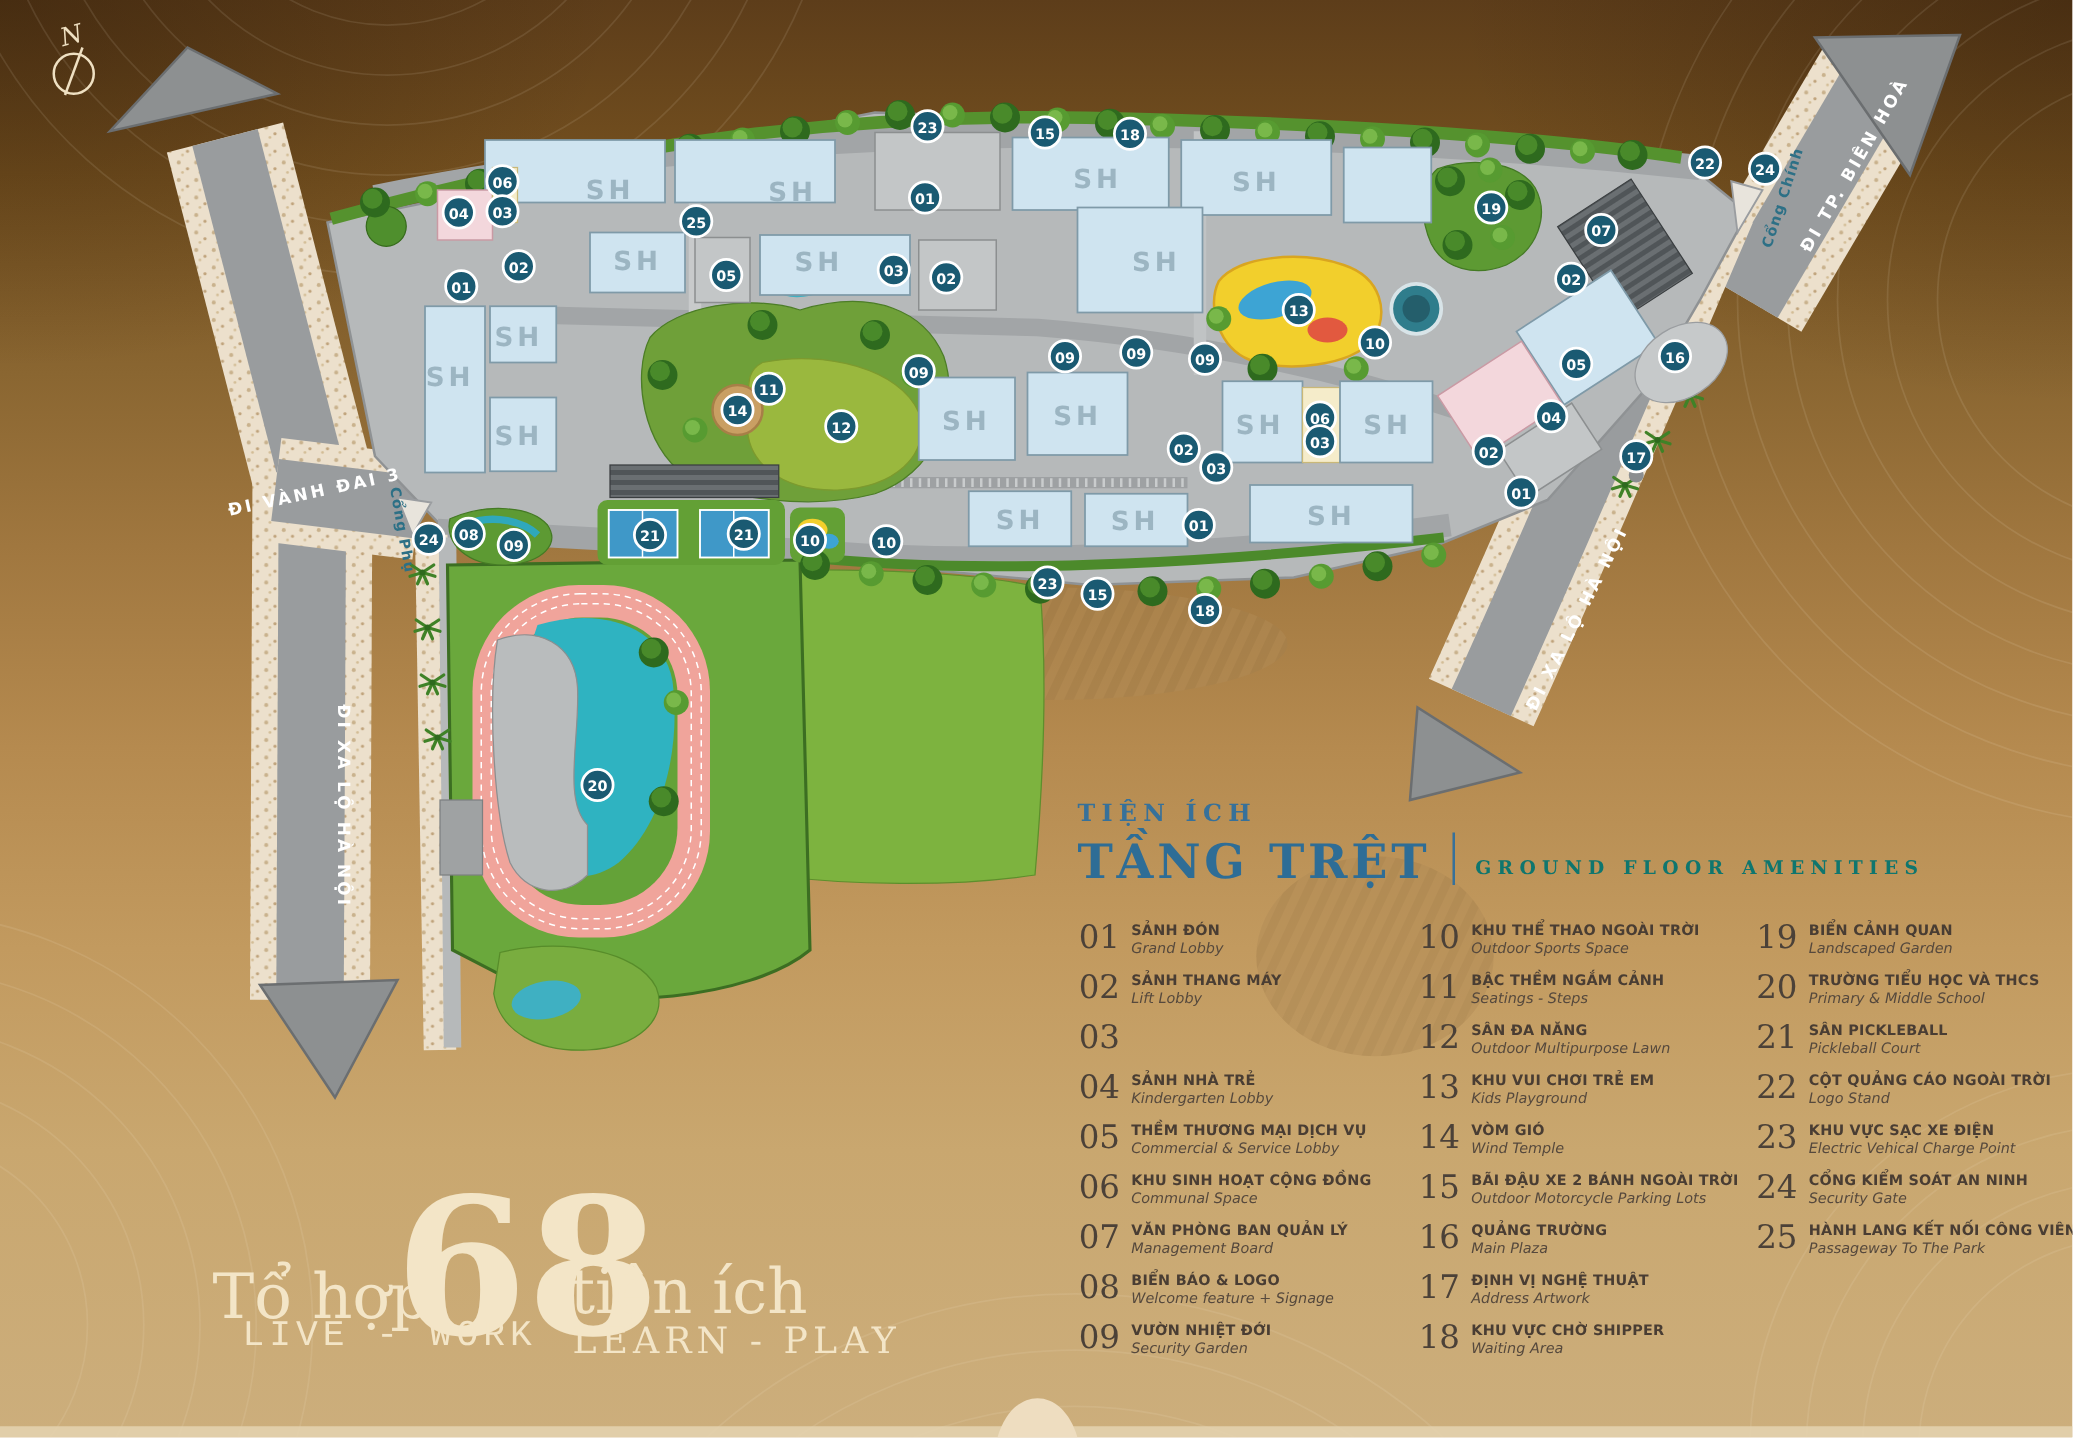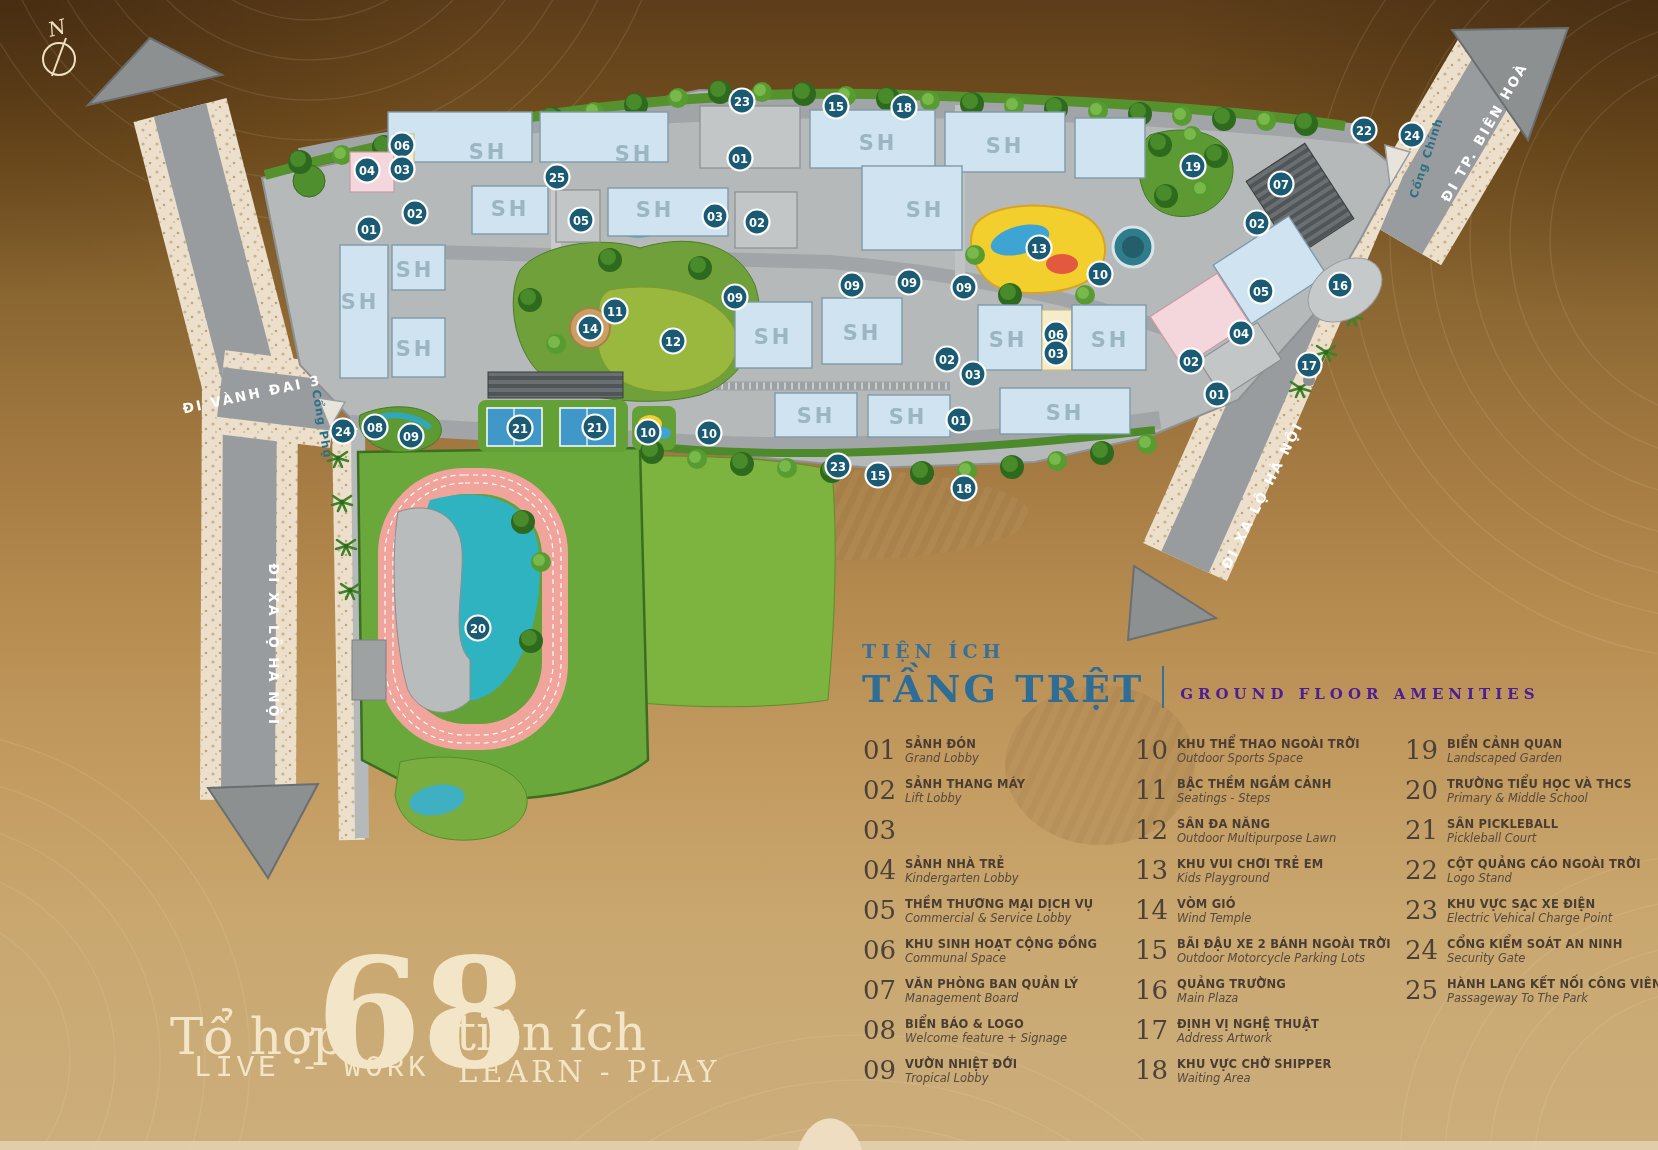--- a/index.html
+++ b/index.html
@@ -36,21 +36,21 @@
 
   
   .legend-header{position:absolute;left:862px;top:640px;z-index:5;}
   .legend-kicker{font-family:"DejaVu Serif",serif;font-size:19px;letter-spacing:5px;
                  color:#37719a;font-weight:bold;}
   .legend-title-row{display:flex;align-items:flex-end;margin-top:4px;}
   .legend-title{font-family:"DejaVu Serif",serif;font-size:38px;font-weight:bold;
                 letter-spacing:3px;color:#2e6d96;line-height:1;text-align:right;}
   .legend-bar{width:2px;height:42px;background:#37719a;margin:0 16px 0 18px;}
   .legend-sub{font-family:"DejaVu Serif",serif;font-size:15px;letter-spacing:5px;
-              color:#4c1d95;font-weight:bold;padding-bottom:5px;white-space:nowrap;}
+              color:#0f766e;font-weight:bold;padding-bottom:5px;white-space:nowrap;}
 
   .legend-col{position:absolute;z-index:5;width:270px;}
   #legend-col-1{left:846px;top:736px;}
   #legend-col-2{left:1118px;top:736px;}
   #legend-col-3{left:1388px;top:736px;}
   .amen-item{display:flex;align-items:flex-start;height:40px;}
   .amen-num{width:50px;text-align:right;padding-right:9px;flex:none;
             font-family:"DejaVu Serif",serif;font-size:26px;line-height:1;
             color:#4b4138;margin-top:1px;}
   .amen-texts{padding-top:1px;}
@@ -628,21 +628,21 @@
       <span class="amen-num">08</span>
       <div class="amen-texts">
         <div class="amen-vi">BIỂN BÁO &amp; LOGO</div>
         <div class="amen-en">Welcome feature + Signage</div>
       </div>
     </div>
     <div class="amen-item">
       <span class="amen-num">09</span>
       <div class="amen-texts">
         <div class="amen-vi">VƯỜN NHIỆT ĐỚI</div>
-        <div class="amen-en">Tropical Lobby</div>
+        <div class="amen-en">Security Garden</div>
       </div>
     </div>
   </div>
 <div class="legend-col" id="legend-col-2">
     <div class="amen-item">
       <span class="amen-num">10</span>
       <div class="amen-texts">
         <div class="amen-vi">KHU THỂ THAO NGOÀI TRỜI</div>
         <div class="amen-en">Outdoor Sports Space</div>
       </div>

